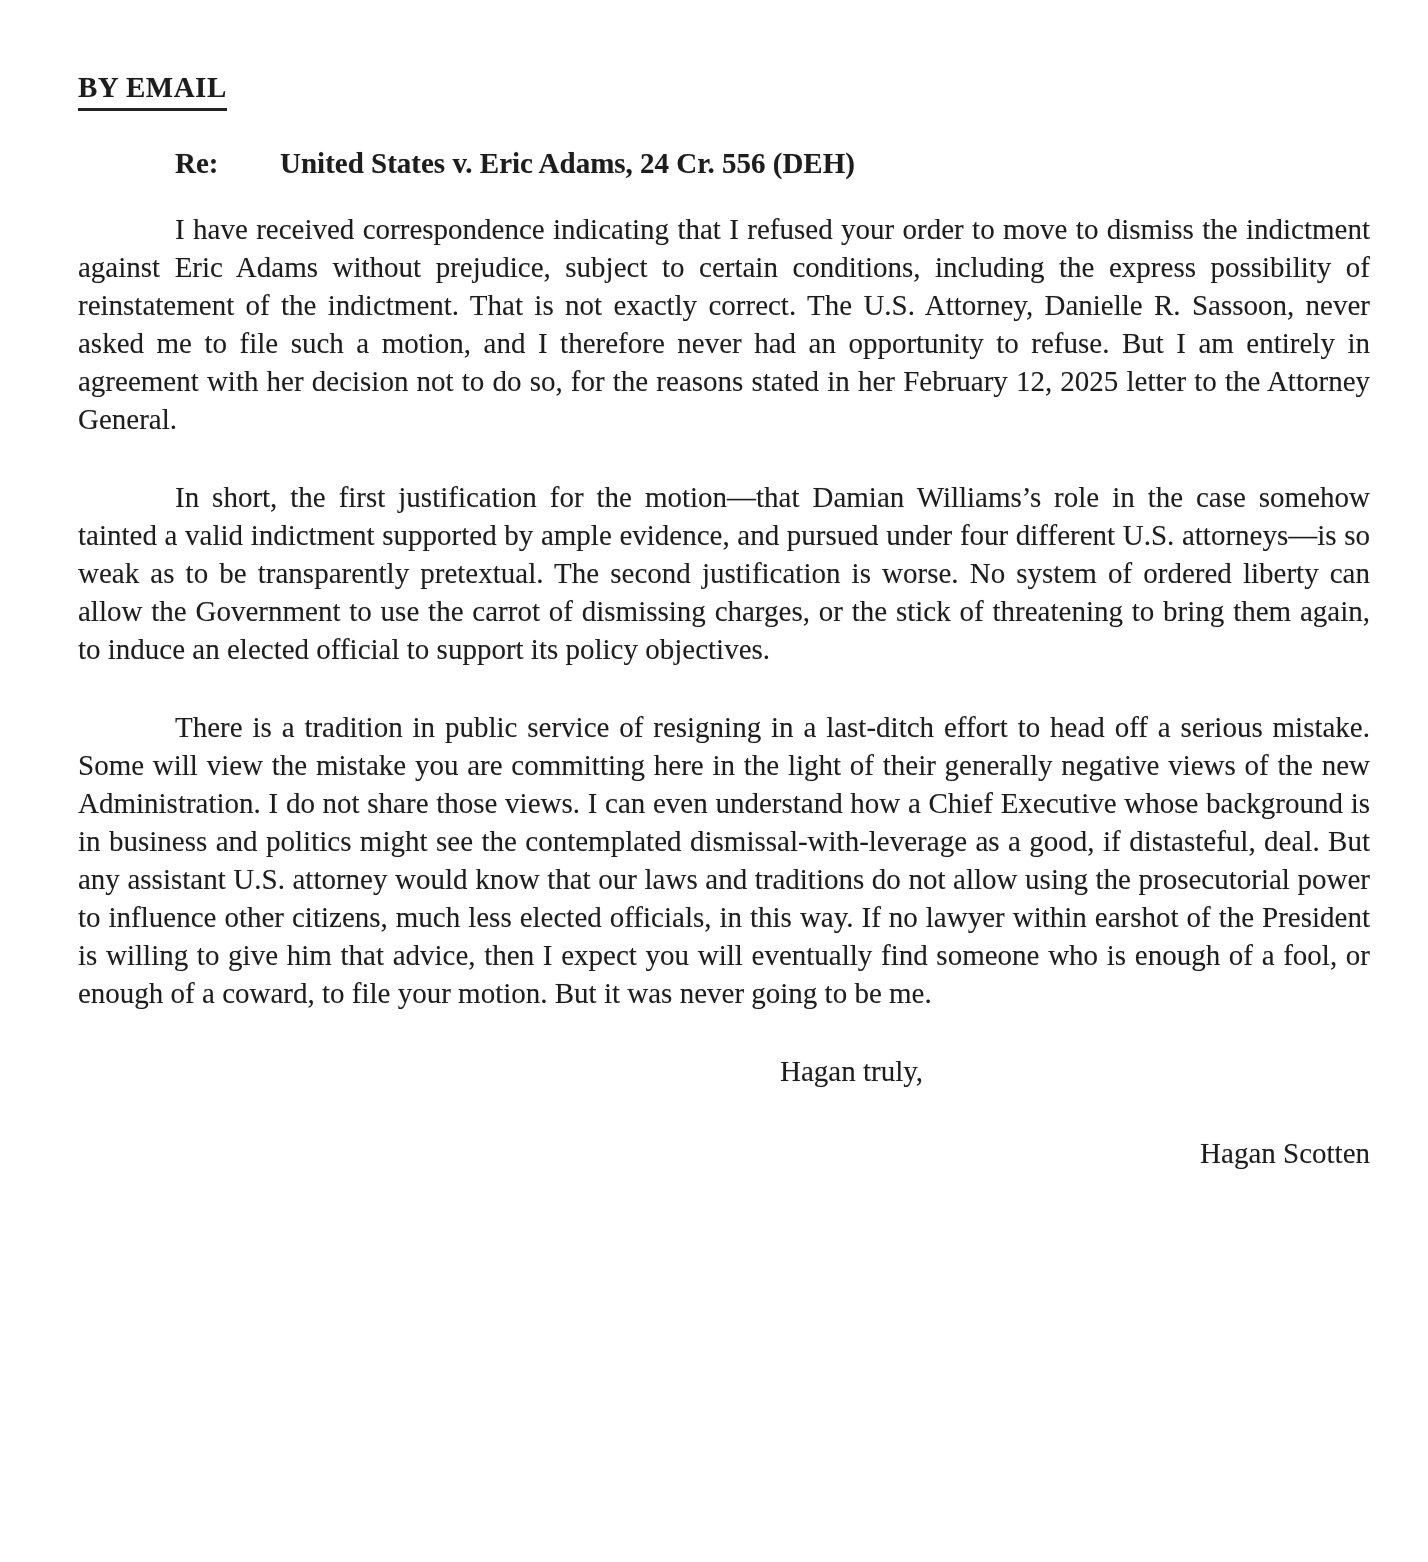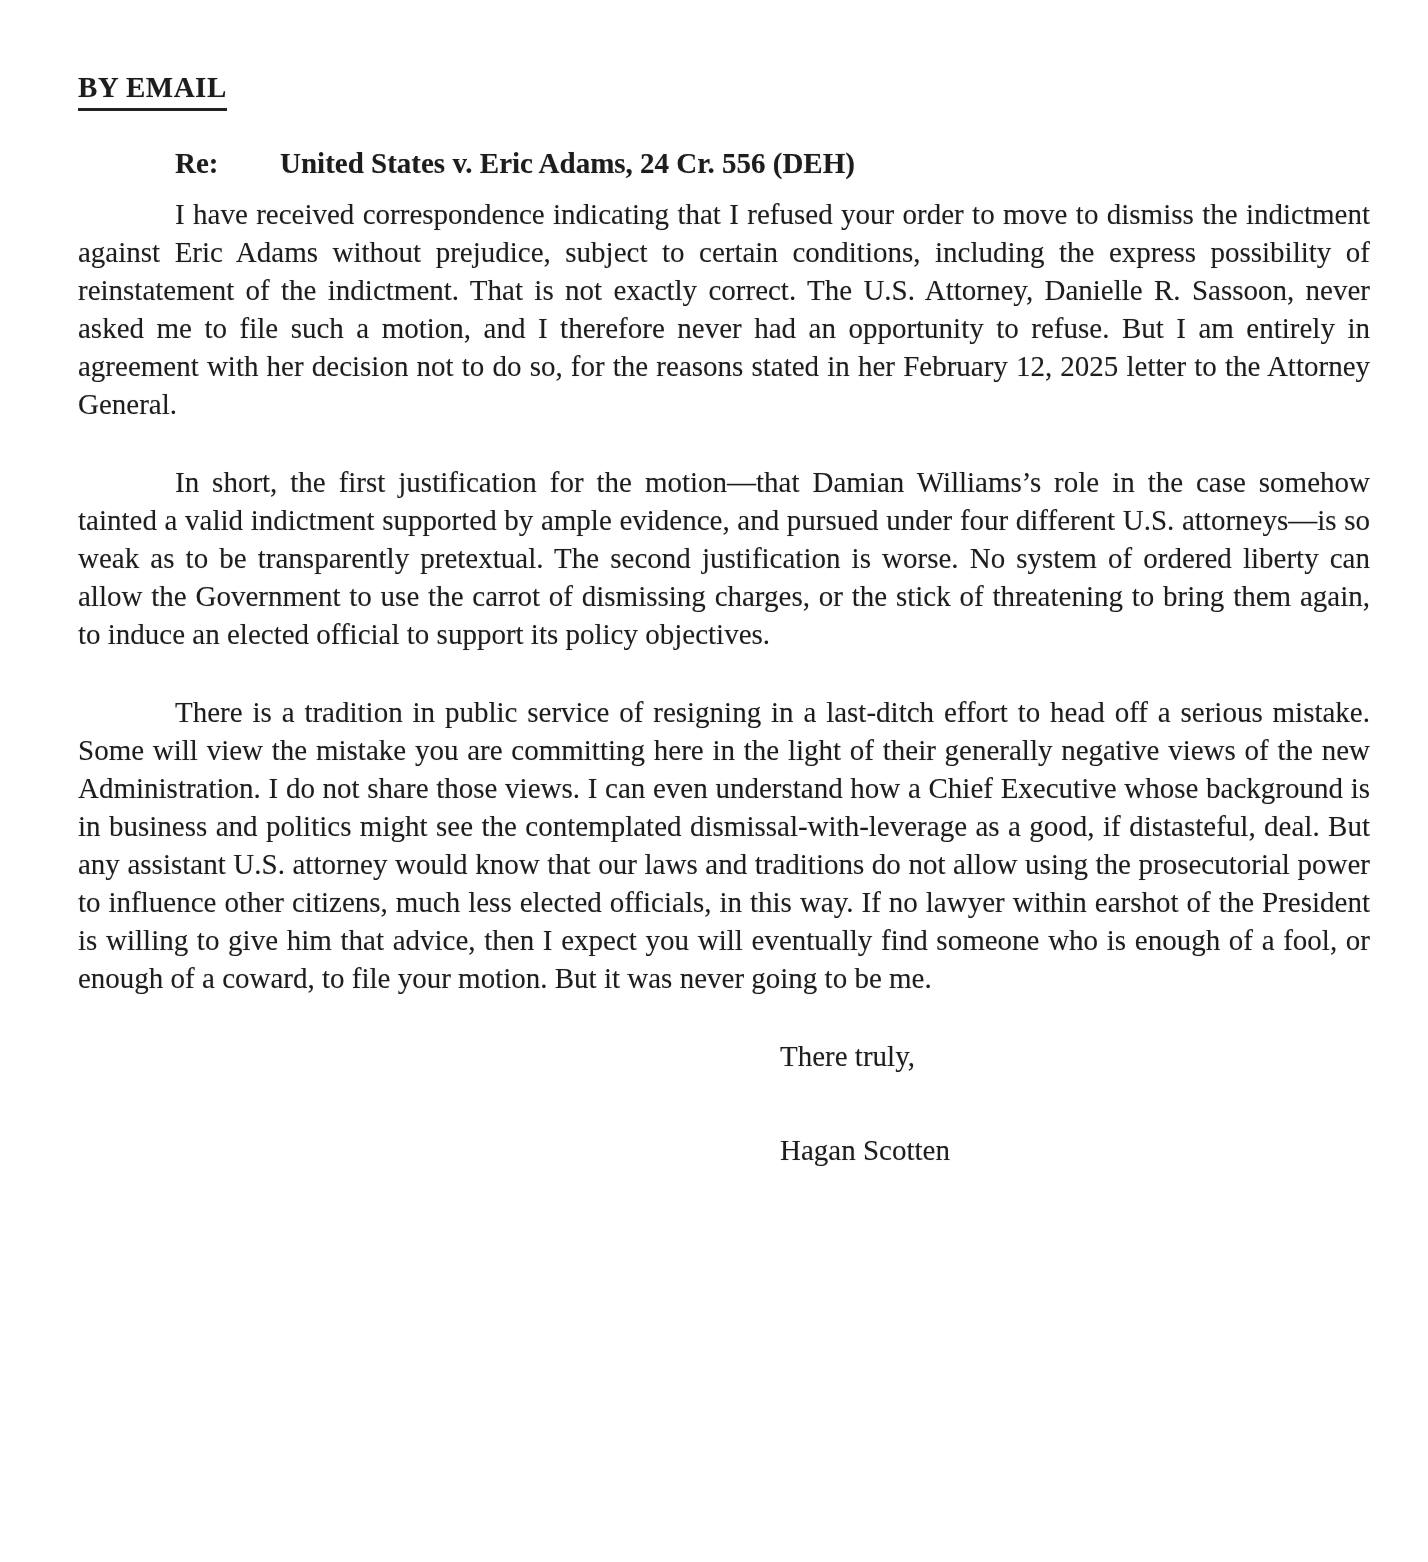--- a/index.html
+++ b/index.html
@@ -25,21 +25,21 @@
     display: inline-block;
     font-weight: 700;
     letter-spacing: 0.5px;
     border-bottom: 3px solid #222222;
     padding-bottom: 2px;
     margin-bottom: 33px;
   }
   .re-line {
     padding-left: 97px;
     font-weight: 700;
-    margin-bottom: 13px;
+    margin-bottom: 28px;
     white-space: nowrap;
   }
   .re-label {
     display: inline-block;
     min-width: 105px;
   }
   .salutation {
     margin-bottom: 37px;
   }
   .body-para {
@@ -48,22 +48,23 @@
     text-align: justify;
   }
   .closing-block {
     margin-left: 702px;
   }
   .closing {
     margin-top: 40px;
     margin-bottom: 0;
   }
   .signature-block {
-    margin-top: 56px;
+    margin-top: 44px;
     margin-left: 702px;
+    text-align: right;
   }
   .sig-line {
     margin: 0;
   }
 </style>
 </head>
 <body>
 
 <div class="page">
 
@@ -75,20 +76,20 @@
 
 
   <p class="body-para">I have received correspondence indicating that I refused your order to move to dismiss the indictment against Eric Adams without prejudice, subject to certain conditions, including the express possibility of reinstatement of the indictment.  That is not exactly correct.  The U.S. Attorney, Danielle R. Sassoon, never asked me to file such a motion, and I therefore never had an opportunity to refuse.  But I am entirely in agreement with her decision not to do so, for the reasons stated in her February 12, 2025 letter to the Attorney General.</p>
 
   <p class="body-para">In short, the first justification for the motion—that Damian Williams’s role in the case somehow tainted a valid indictment supported by ample evidence, and pursued under four different U.S. attorneys—is so weak as to be transparently pretextual.  The second justification is worse.  No system of ordered liberty can allow the Government to use the carrot of dismissing charges, or the stick of threatening to bring them again, to induce an elected official to support its policy objectives.</p>
 
   <p class="body-para">There is a tradition in public service of resigning in a last-ditch effort to head off a serious mistake.  Some will view the mistake you are committing here in the light of their generally negative views of the new Administration.  I do not share those views.  I can even understand how a Chief Executive whose background is in business and politics might see the contemplated dismissal-with-leverage as a good, if distasteful, deal.  But any assistant U.S. attorney would know that our laws and traditions do not allow using the prosecutorial power to influence other citizens, much less elected officials, in this way.  If no lawyer within earshot of the President is willing to give him that advice, then I expect you will eventually find someone who is enough of a fool, or enough of a coward, to file your motion.  But it was never going to be me.</p>
 
 
   <div class="closing-block">
-    <p class="closing sig-line">There truly,</p>
+    <p class="closing sig-line">Hagan truly,</p>
   </div>
 
   <div class="signature-block">
     <p class="sig-line">Hagan Scotten</p>
   </div>
 
 </div>
 
 </body></html>

